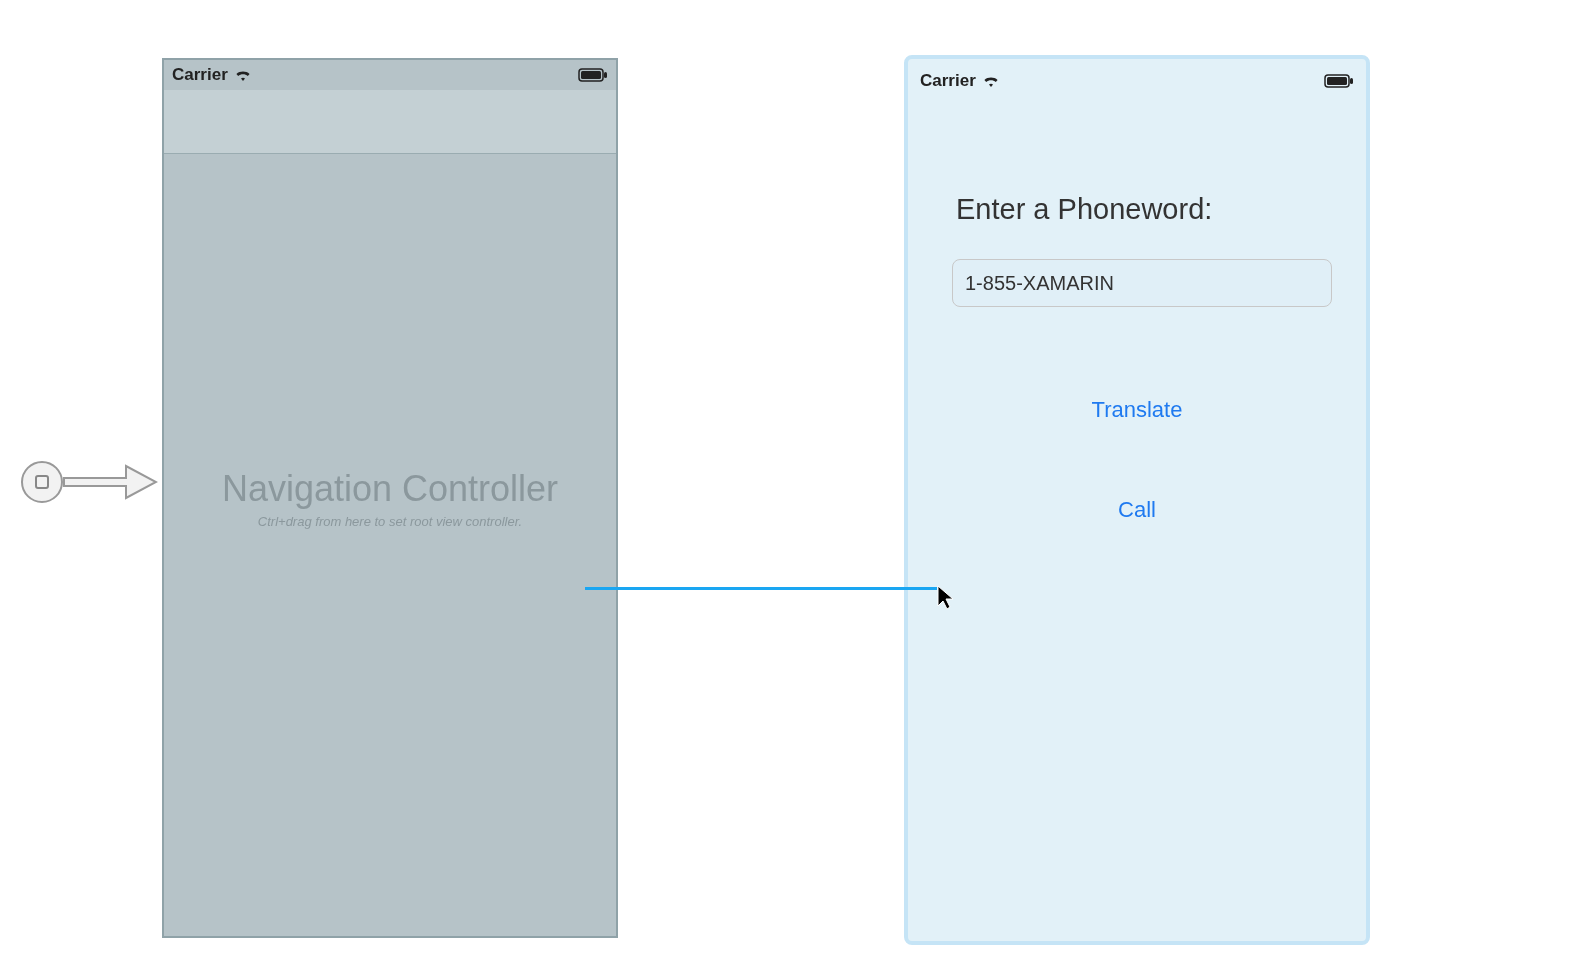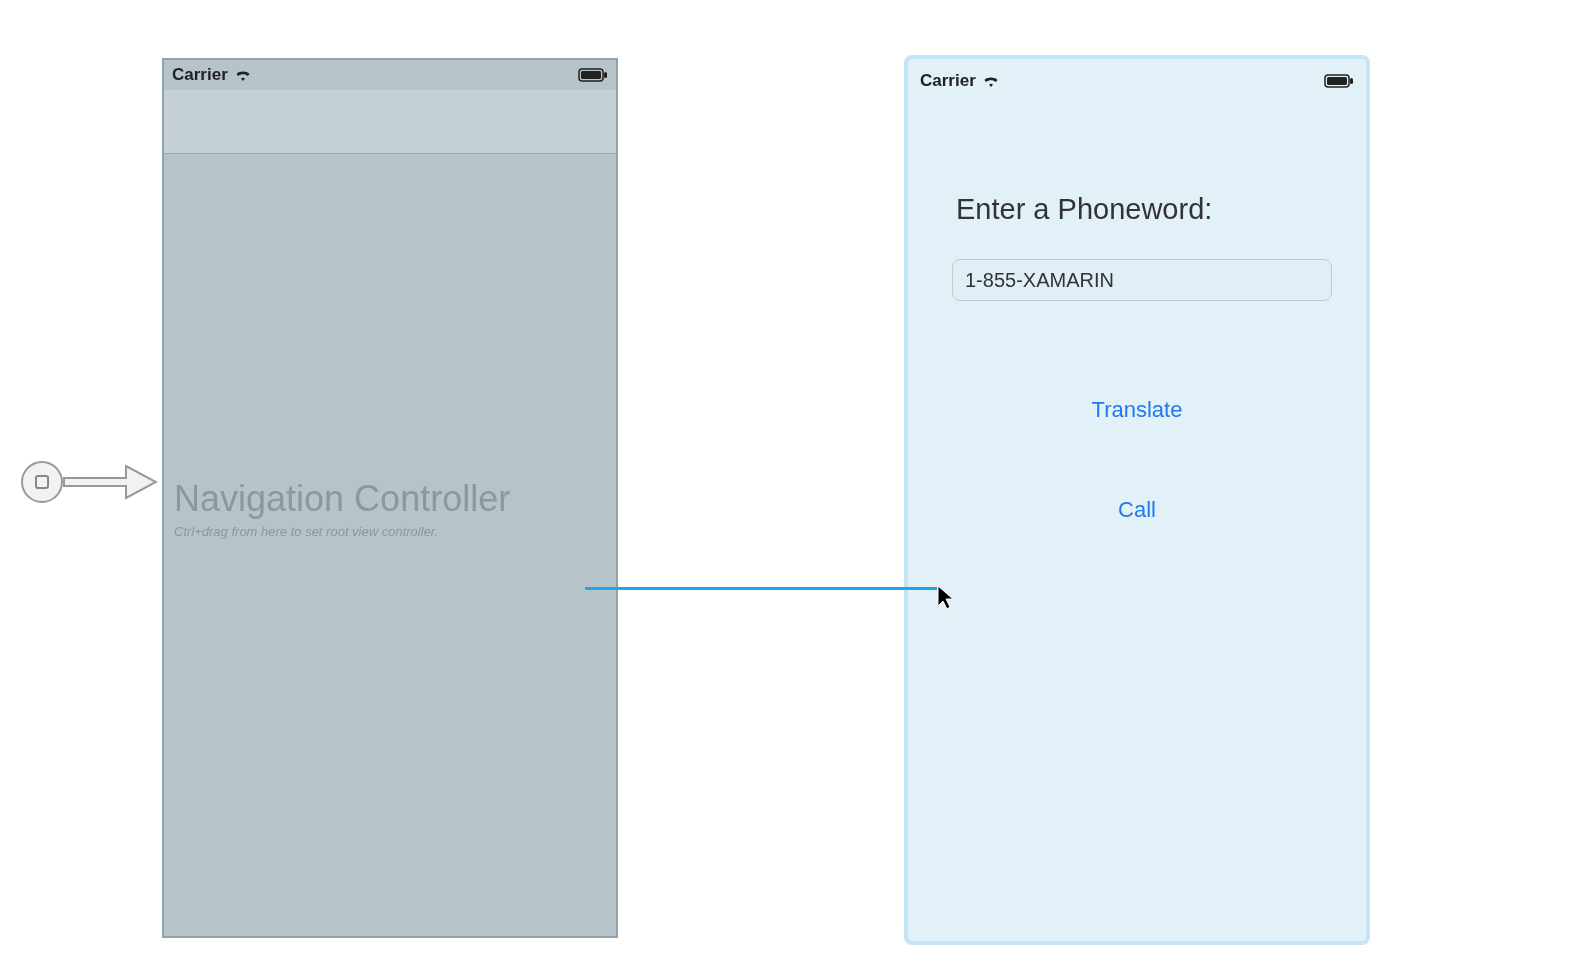--- a/index.html
+++ b/index.html
@@ -37,23 +37,23 @@
     position: absolute;
     top: 30px; left: 0; right: 0;
     height: 64px;
     background: #c4d0d4;
     border-bottom: 1px solid #9aacb1;
   }
   .scene-nav .center-text {
     position: absolute;
     top: 50%; left: 50%;
     transform: translate(-50%, -50%);
+    text-align: center;
     width: 100%;
     padding: 0 10px;
-    margin-top: 10px;
   }
   .scene-nav .center-text .title {
     font-size: 36px; font-weight: 500;
     color: #8b989d;
   }
   .scene-nav .center-text .hint {
     font-size: 13px; font-style: italic;
     color: #8b989d;
     margin-top: 4px;
   }
@@ -94,21 +94,21 @@
     left: 48px;
     top: 134px;
     font-size: 29px;
     color: #333;
   }
   .scene-vc .textfield {
     position: absolute;
     left: 44px;
     top: 200px;
     width: 380px;
-    height: 42px;
+    height: 48px;
     border: 1px solid #c8c8c8;
     border-radius: 8px;
     background: #e0eff7;
     padding: 0 12px;
     font-size: 20px;
     color: #333;
     outline: none;
   }
   .scene-vc .btn {
     position: absolute;

